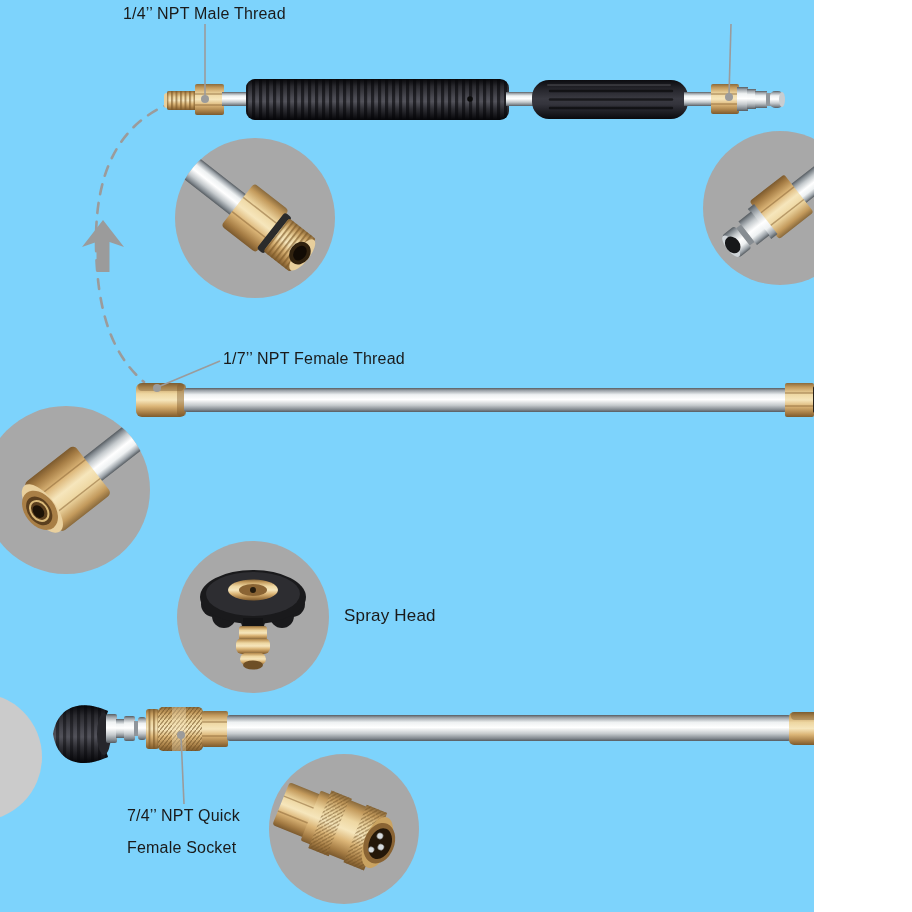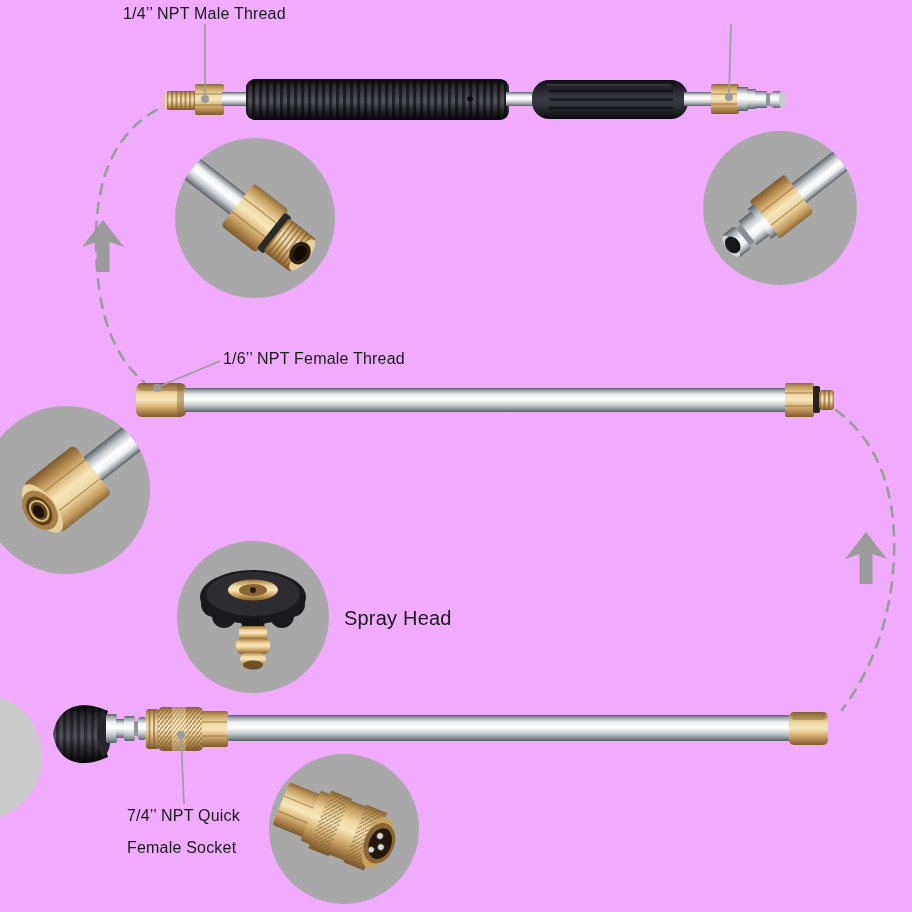--- a/index.html
+++ b/index.html
@@ -1,21 +1,21 @@
 <!DOCTYPE html>
 <html><head>
 <meta charset="utf-8">
 <style>
   html,body{margin:0;padding:0;background:#ffffff;}
-  .stage{position:relative;width:912px;height:912px;background:#f0abfc;overflow:hidden;
+  .stage{position:relative;width:814px;height:912px;background:#7dd3fc;overflow:hidden;
          font-family:"Liberation Sans", sans-serif;}
   .stage svg{position:absolute;left:0;top:0;}
   .lbl{position:absolute;font-size:16px;line-height:1.2;color:#1a1a1a;white-space:nowrap;
        letter-spacing:.2px;}
-  .lbl-spray{font-size:20px;}
+  .lbl-spray{font-size:17px;}
 </style>
 </head>
 <body>
 
 <div class="stage">
 
 <svg width="912" height="912" viewBox="0 0 912 912">
   <defs>
     <linearGradient id="chromeV" x1="0" y1="0" x2="0" y2="1">
       <stop offset="0" stop-color="#565c61"></stop>
@@ -274,18 +274,18 @@
     <line x1="731" y1="24" x2="729" y2="95"></line>
     <circle cx="729" cy="97" r="4" fill="#9b9b9b" stroke="none"></circle>
     <line x1="220" y1="361" x2="158" y2="387"></line>
     <circle cx="157" cy="388" r="4" fill="#9b9b9b" stroke="none"></circle>
     <line x1="181" y1="736" x2="184" y2="804"></line>
     <circle cx="181" cy="735" r="4" fill="#9b9b9b" stroke="none"></circle>
   </g>
 </svg>
 
 <div class="lbl" style="left:123px;top:4px;">1/4’’ NPT Male Thread</div>
-<div class="lbl" style="left:223px;top:349px;">1/6’’ NPT Female Thread</div>
+<div class="lbl" style="left:223px;top:349px;">1/7’’ NPT Female Thread</div>
 <div class="lbl lbl-spray" style="left:344px;top:606px;">Spray Head</div>
 <div class="lbl" style="left:127px;top:806px;">7/4’’ NPT Quick</div>
 <div class="lbl" style="left:127px;top:838px;">Female Socket</div>
 
 </div>
 
 </body></html>

